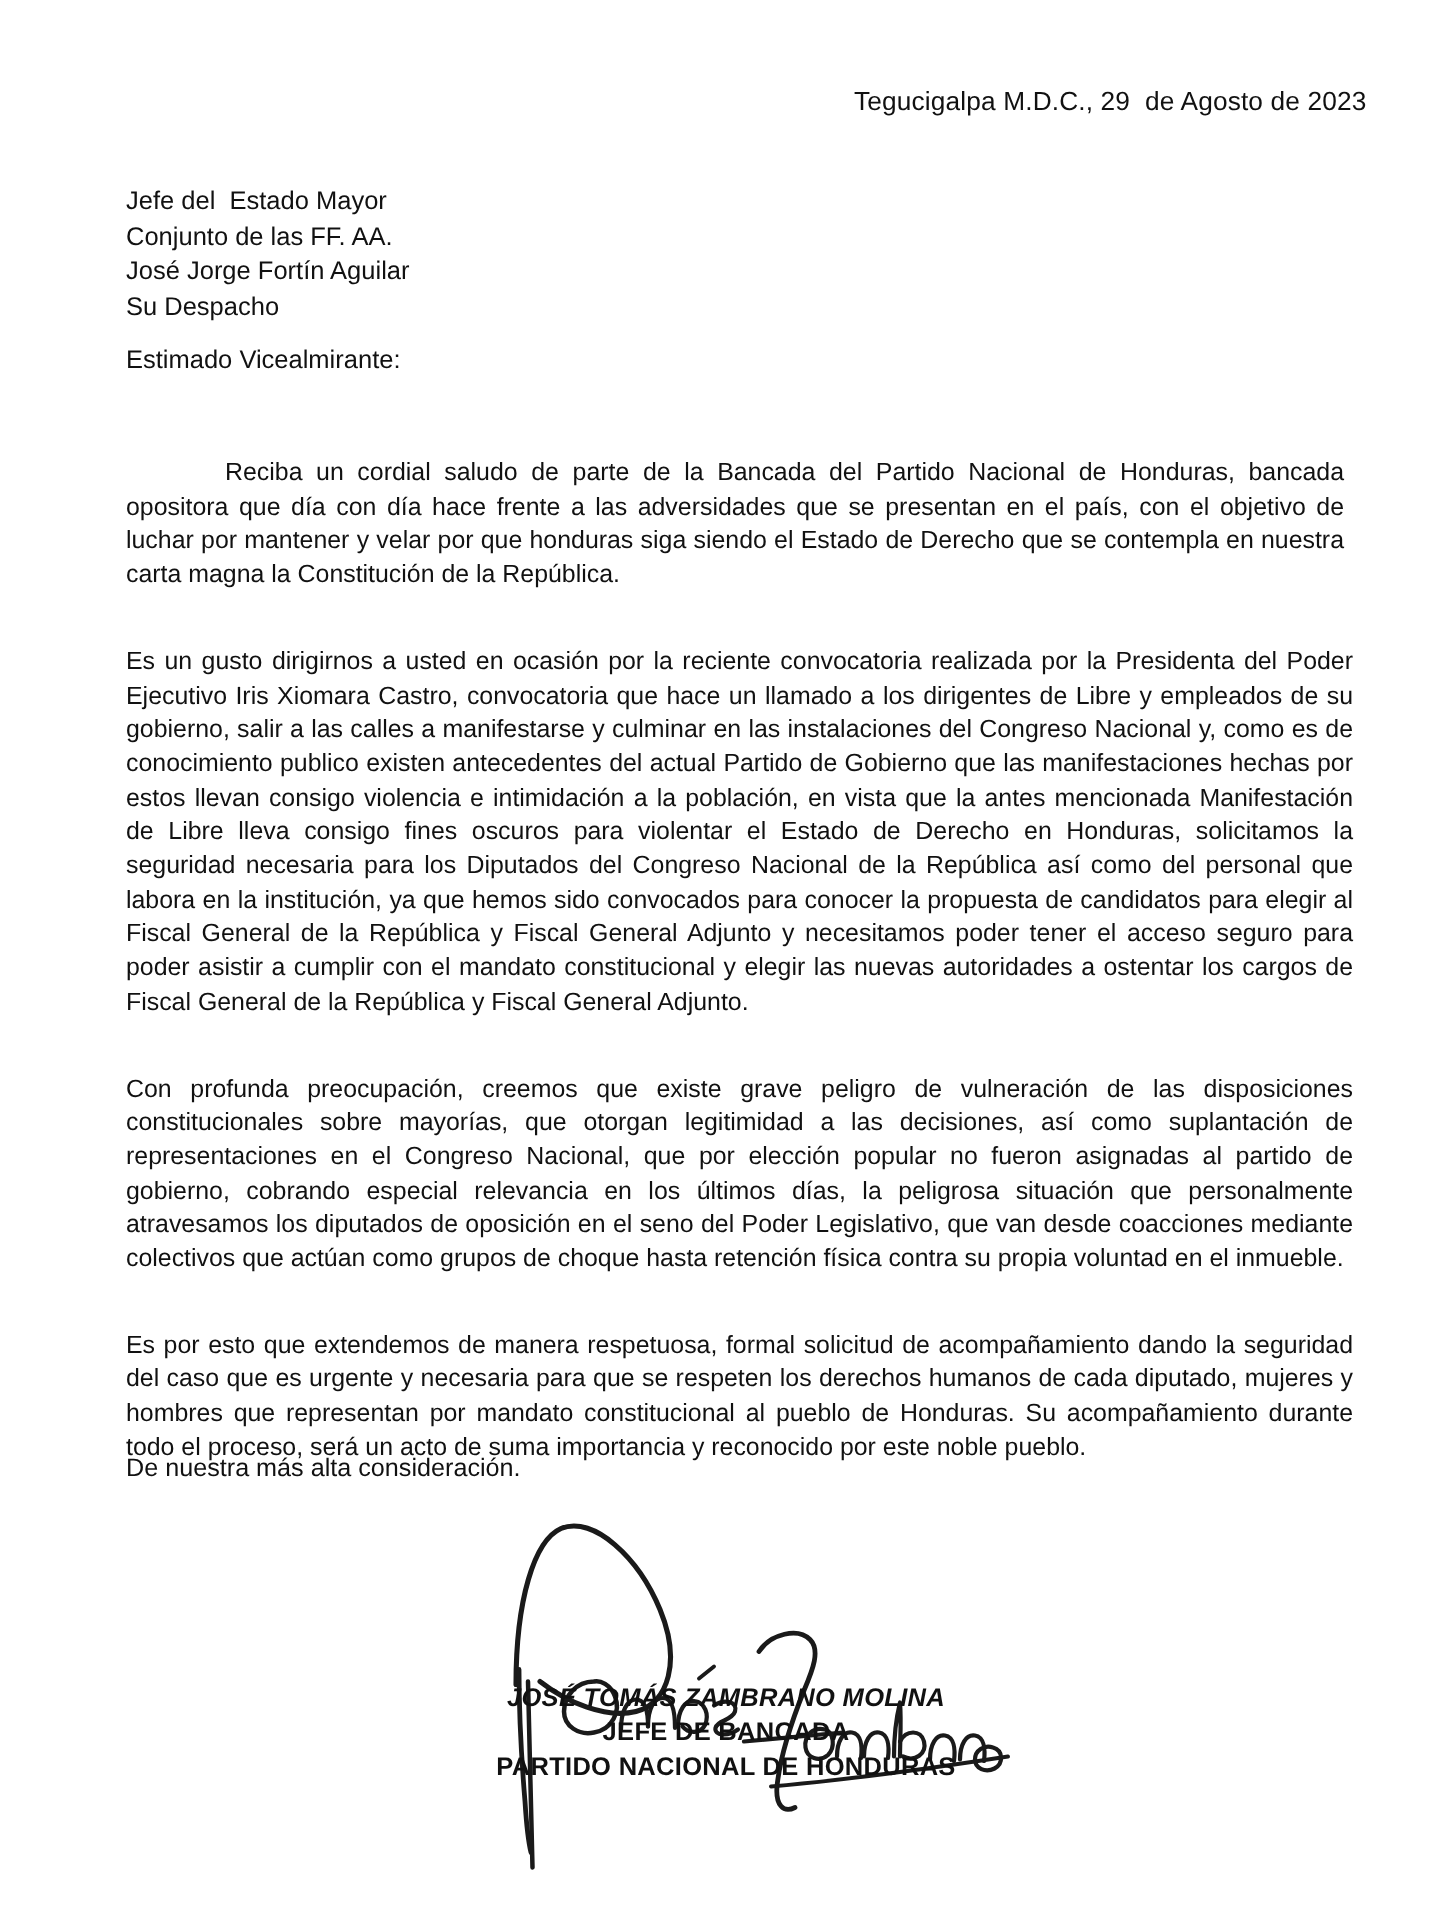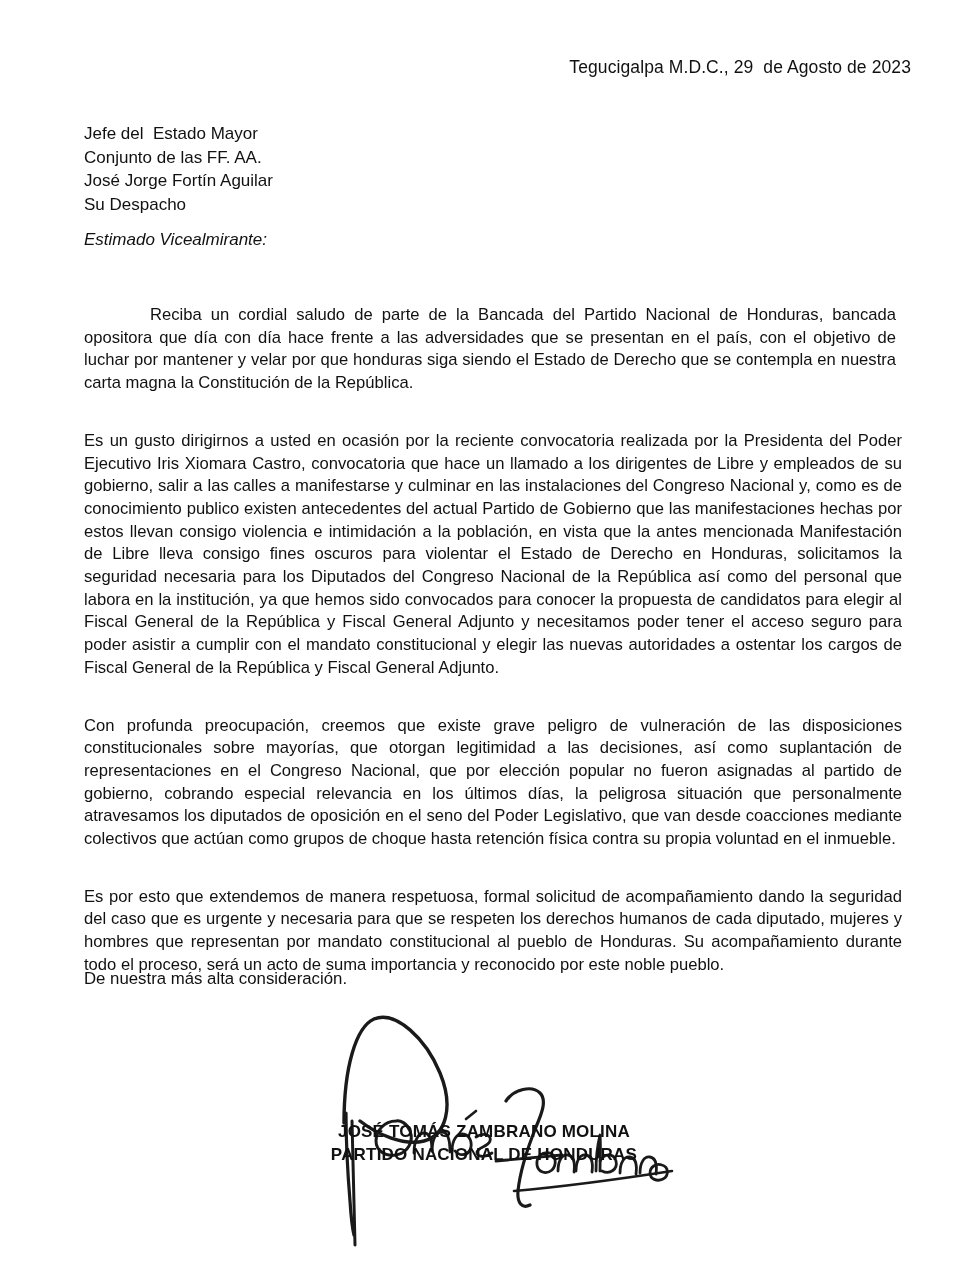--- a/index.html
+++ b/index.html
@@ -46,21 +46,20 @@
     line-height: 23.5px;
   }
   .addressee div { white-space: pre; }
 
   
   .salutation {
     position: absolute;
     top: 230px;
     left: 84px;
     font-size: 17px;
-    font-style: italic;
   }
 
   
   .body-block {
     position: absolute;
     top: 304px;
     left: 84px;
     width: 812px;
   }
   .para {
@@ -115,21 +114,21 @@
     top: 1120px;
     left: 0;
     width: 960px;
     text-align: center;
     font-size: 17px;
     font-weight: bold;
     line-height: 23px;
     letter-spacing: 0.2px;
   }
   .signer-block div { white-space: pre; }
-  .signer-line-1 { padding-left: 8px; }
+  .signer-line-1 { padding-left: 8px; font-style: italic; }
   .signer-line-2 { padding-left: 8px; }
   .signer-line-3 { padding-left: 8px; }
 </style>
 </head>
 <body>
 
 <div class="page">
 
   <div class="date-line">Tegucigalpa M.D.C., 29  de Agosto de 2023</div>
 
@@ -220,16 +219,17 @@
                C 356 168, 350 172, 350 178
                C 350 184, 357 187, 363 184
                C 369 181, 369 172, 362 170 Z"></path>
 
       <path class="sig-stroke" stroke-width="2.6" d="M214 196 C 260 192, 320 184, 372 176"></path>
     </svg>
   </div>
 
   <div class="signer-block">
     <div class="signer-line-1">JOSÉ TOMÁS ZAMBRANO MOLINA</div>
+    <div class="signer-line-2">JEFE DE BANCADA</div>
     <div class="signer-line-3">PARTIDO NACIONAL DE HONDURAS</div>
   </div>
 
 </div>
 
 </body></html>

